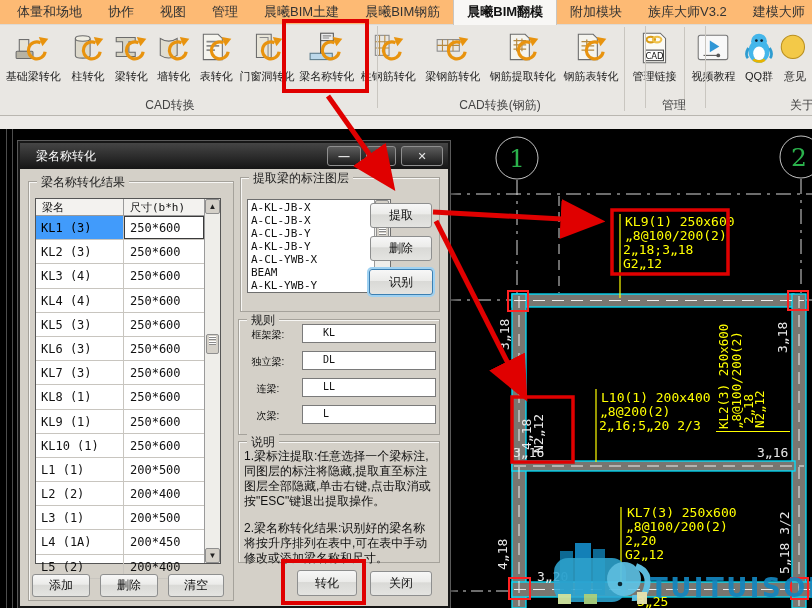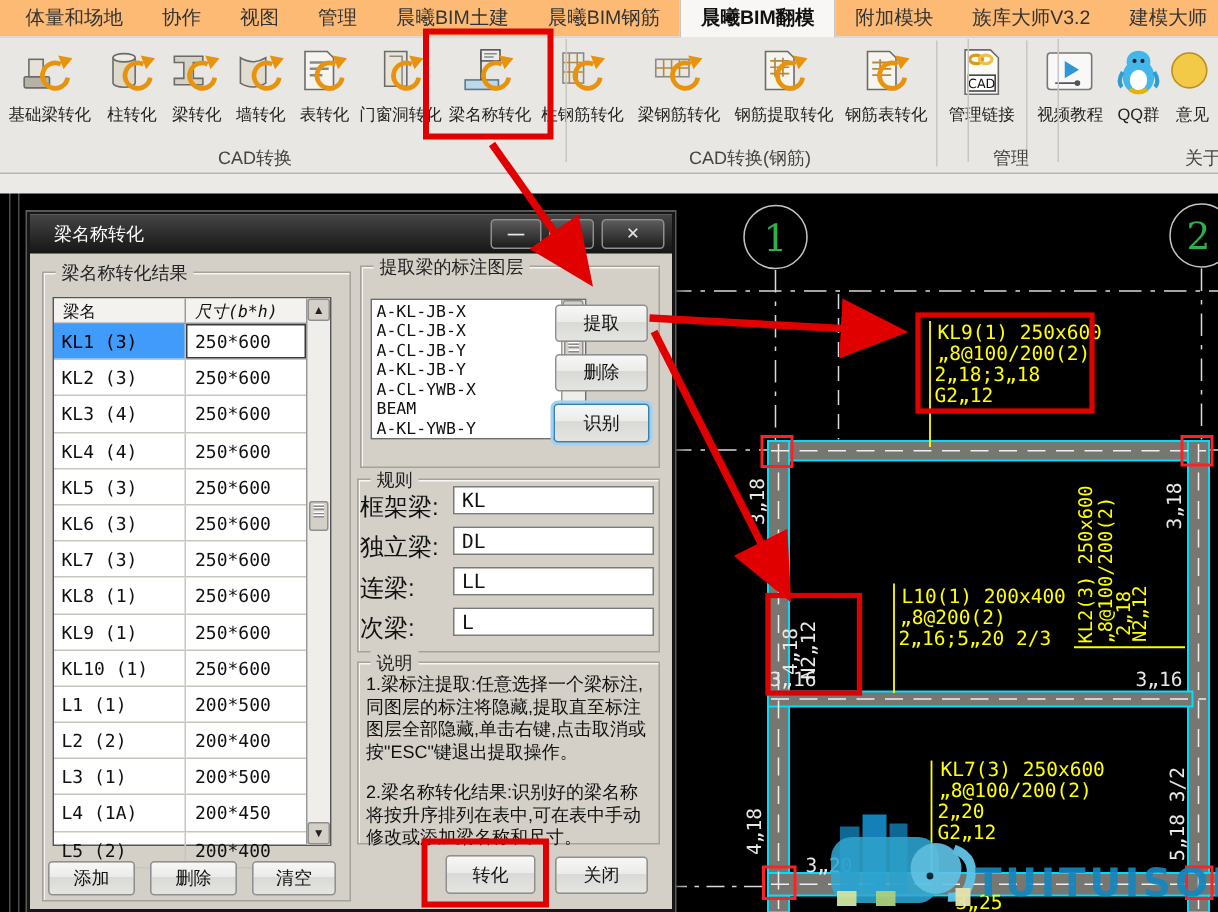--- a/index.html
+++ b/index.html
@@ -38,21 +38,21 @@
 
   .groupbox{position:absolute;border:1px solid #a5a29b;box-shadow:1px 1px 0 rgba(255,255,255,.8) inset;}
   .groupbox>.gtitle{position:absolute;top:-8px;left:8px;background:#d4d0c8;padding:0 4px;font-size:12px;color:#222;white-space:nowrap;}
 
   
   #tablewrap{position:absolute;left:15px;top:29px;width:184px;height:364px;display:flex;border:1px solid #555;background:#fff;}
   #beamtable{width:168px;}
   .thead{display:flex;height:16px;background:#f3f2ef;border-bottom:1px solid #9a9a9a;
     font-family:"DejaVu Sans Mono","Liberation Mono",monospace;font-size:11px;}
   .thead .c1{width:88px;border-right:1px solid #9a9a9a;padding:1px 0 0 6px;box-sizing:border-box;}
-  .thead .c2{width:80px;padding:1px 0 3px 6px;box-sizing:border-box;font-style:italic;}
+  .thead .c2{width:80px;padding:1px 0 3px 6px;box-sizing:border-box;}
   .trow{display:flex;height:23.2px;border-bottom:1px solid #c8c5bf;
     font-family:"DejaVu Sans Mono","Liberation Mono",monospace;font-size:12px;}
   .trow .c1{width:88px;border-right:1px solid #c8c5bf;padding:5px 0 0 5px;box-sizing:border-box;white-space:nowrap;overflow:hidden;}
   .trow .c2{width:80px;padding:5px 0 0 6px;box-sizing:border-box;white-space:nowrap;}
   .trow.selected .c1{background:#419bfb;color:#000;}
   .trow.selected .c2{box-shadow:inset 0 0 0 1px #3a3a3a;}
 
   
   .sbar{width:16px;background:#efeeea;border-left:1px solid #9a9a9a;position:relative;}
   .sbar .arr{position:absolute;left:0;width:15px;height:15px;background:#d4d0c8;border:1px solid #8f8f8f;
@@ -67,23 +67,23 @@
     display:flex;align-items:center;justify-content:center;box-sizing:border-box;}
   .btn.focusblue{border:1px solid #3c7fb1;box-shadow:0 0 0 2px #9ed1f2;}
 
   
   #layerlist{position:absolute;left:227px;top:30px;width:144px;height:94px;background:#fff;border:1px solid #6e6e6e;
     display:flex;box-sizing:border-box;}
   #layeritems{flex:1;padding:1px 0 0 3px;font-family:"DejaVu Sans Mono","Liberation Mono",monospace;font-size:11px;line-height:13px;overflow:hidden;white-space:nowrap;}
   #layerlist .sbar{width:15px;}
   #layerlist .sbar .arr{width:14px;height:13px;}
   
-  .rule-label{position:absolute;width:56px;text-align:left;font-size:16px;}
+  .rule-label{position:absolute;width:56px;text-align:center;font-size:10px;}
   .rule-input{position:absolute;width:134px;height:19px;border:1px solid #7a7a7a;background:#fff;
-    font-family:"DejaVu Sans Mono","Liberation Mono",monospace;font-size:13px;padding:2px 0 0 5px;box-sizing:border-box;}
+    font-family:"DejaVu Sans Mono","Liberation Mono",monospace;font-size:10px;padding:2px 0 0 20px;box-sizing:border-box;}
   
   #notetext{position:absolute;left:224px;top:276px;width:192px;font-size:12px;line-height:15px;color:#111;}
   #notetext p{margin:0 0 12px 0;}
 
   
   #annot{position:absolute;left:0;top:0;z-index:30;pointer-events:none;}
 
   .leftstrip-line{position:absolute;width:1px;background:#4d4d4d;top:126px;height:482px;z-index:1;}
 </style>
 </head>

